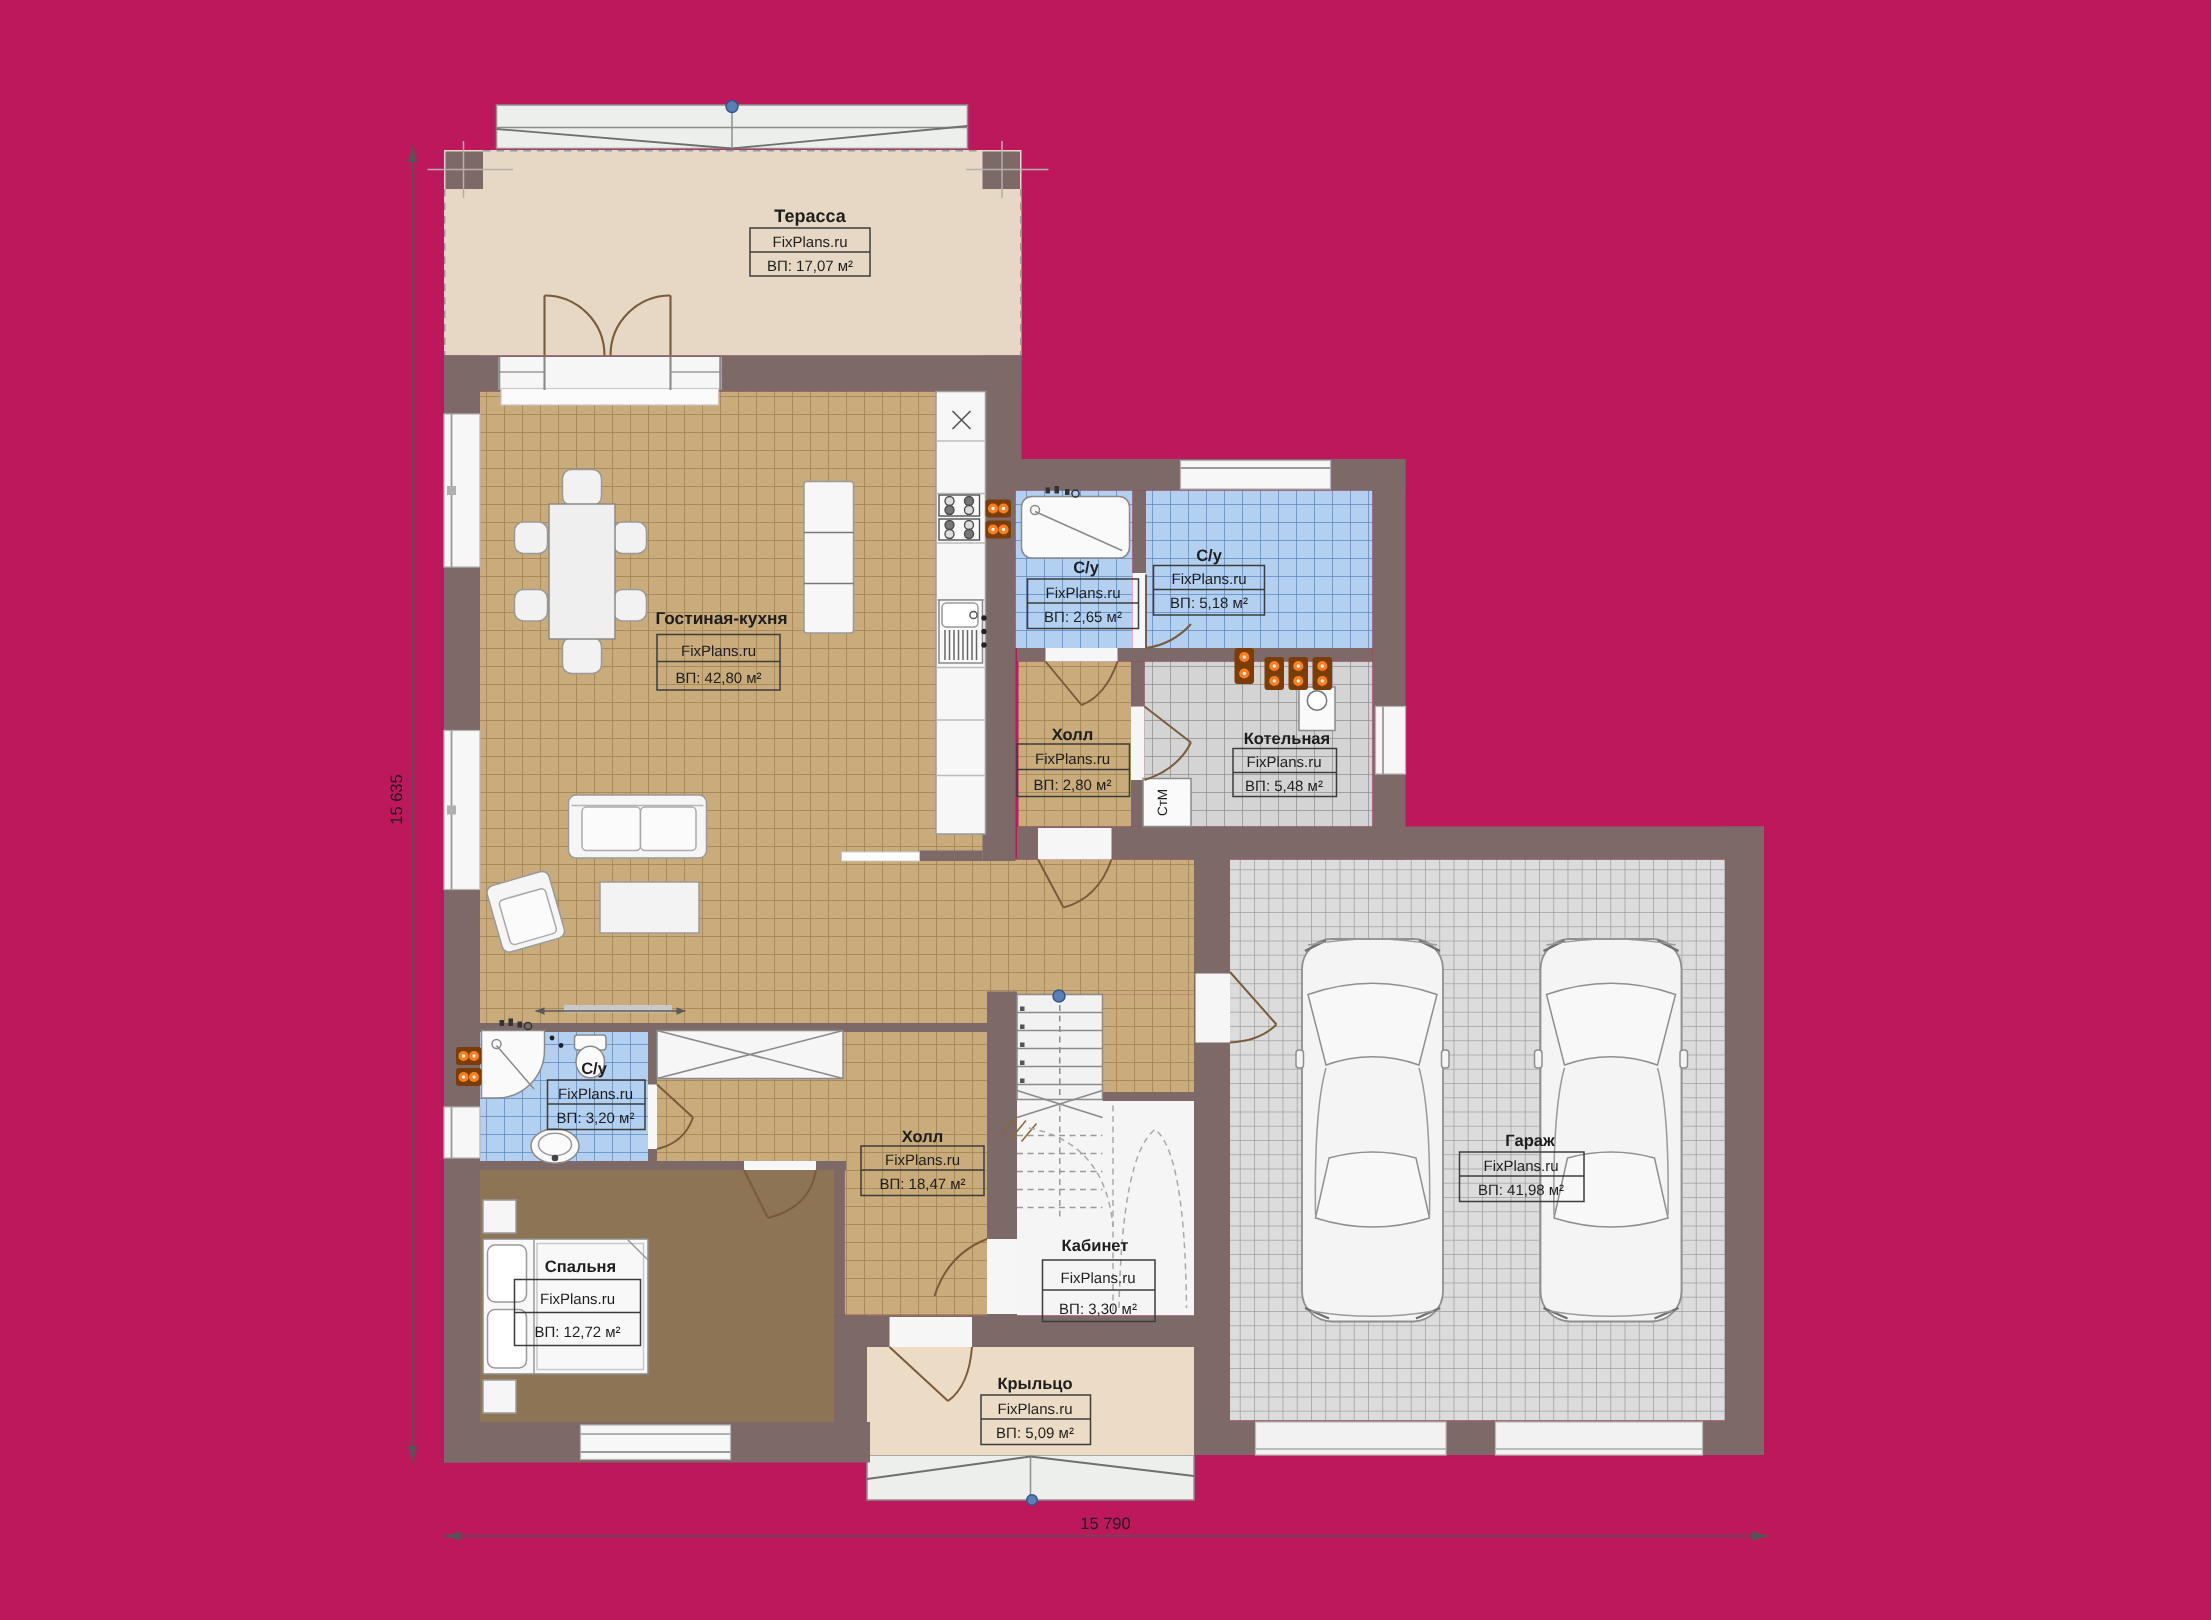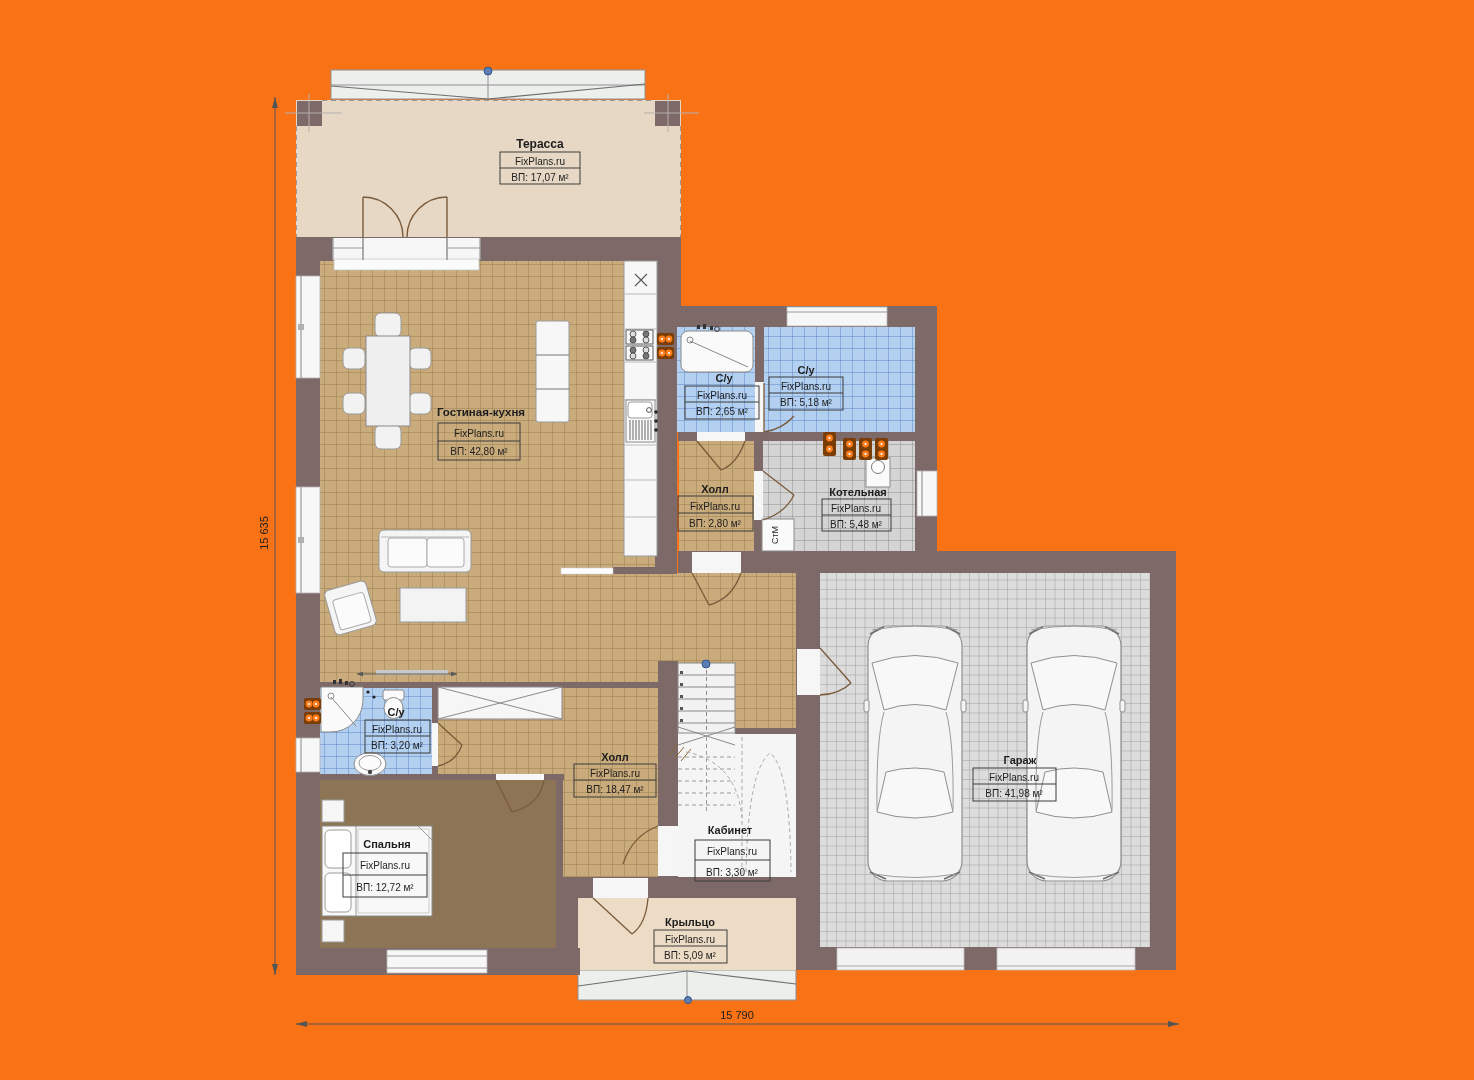--- a/index.html
+++ b/index.html
@@ -1,16 +1,16 @@
 <!DOCTYPE html>
 <html><head>
 <meta charset="utf-8">
 <style>
   html,body{margin:0;padding:0;background:#fff;}
-  #page{position:relative;width:1474px;height:1080px;background:#f97316;overflow:hidden;
+  #page{position:relative;width:1474px;height:1080px;background:#be185d;overflow:hidden;
         font-family:"Liberation Sans", sans-serif;}
   svg{position:absolute;left:0;top:0;}
   text{font-family:"Liberation Sans", sans-serif;fill:#1d1d1d;}
 </style>
 </head>
 <body>
 <div id="page">
 <svg width="1474" height="1080" viewBox="0 0 1474 1080">
 <defs>
   <pattern id="tan" width="12" height="12" patternUnits="userSpaceOnUse">

